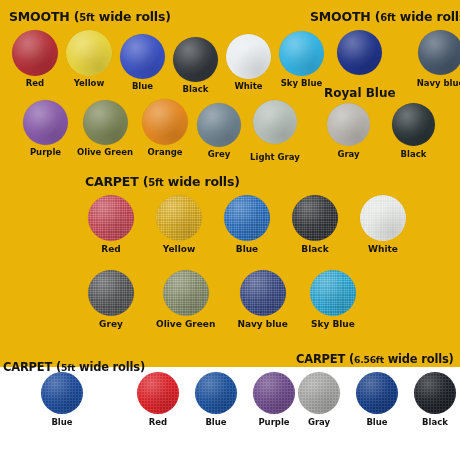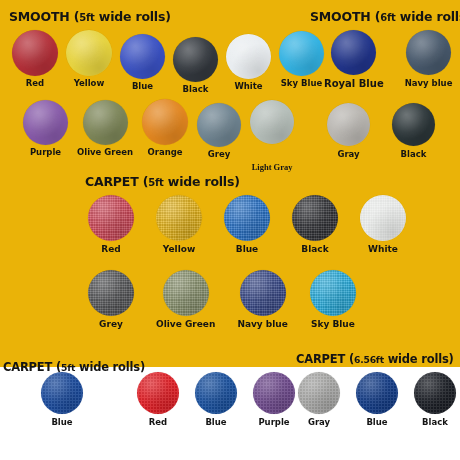--- a/index.html
+++ b/index.html
@@ -174,35 +174,35 @@
         <span class="tex"></span>
         <span class="sheen"></span>
       </div>
       <div class="swatch-label" style="font-size:8.5px; margin-top:3px;">Grey</div>
     </div>
     <div class="swatch-cell" style="margin-top:0px;">
       <div class="swatch-disc tex-smooth" style="width:44px;height:44px;background:#b5beb9;">
         <span class="tex"></span>
         <span class="sheen"></span>
       </div>
-      <div class="swatch-label" style="font-size:8.5px; margin-top:19px;font-family:Liberation Serif, serif;">Light Gray</div>
+      <div class="swatch-label" style="font-size:8.5px; margin-top:9px;">Light Gray</div>
     </div>
   </div>
 
   <div class="section-title" style="left:310px; top:9px; font-size:12.5px;">
     <span>SMOOTH (</span><span class="unit">6ft</span><span> wide rolls)</span>
   </div>
 
   <div class="swatch-group" style="left:324px; top:30px; gap:21px;">
     <div class="swatch-cell">
       <div class="swatch-disc tex-smooth" style="width:45px;height:45px;background:#21348a;">
         <span class="tex"></span>
         <span class="sheen"></span>
       </div>
-      <div class="swatch-label" style="font-size:10px; margin-top:4px;">Royal Blue</div>
+      <div class="swatch-label" style="font-size:12px; margin-top:12px;">Royal Blue</div>
     </div>
     <div class="swatch-cell">
       <div class="swatch-disc tex-smooth" style="width:45px;height:45px;background:#47586b;">
         <span class="tex"></span>
         <span class="sheen"></span>
       </div>
       <div class="swatch-label" style="font-size:8.5px; margin-top:4px;">Navy blue</div>
     </div>
   </div>
 

